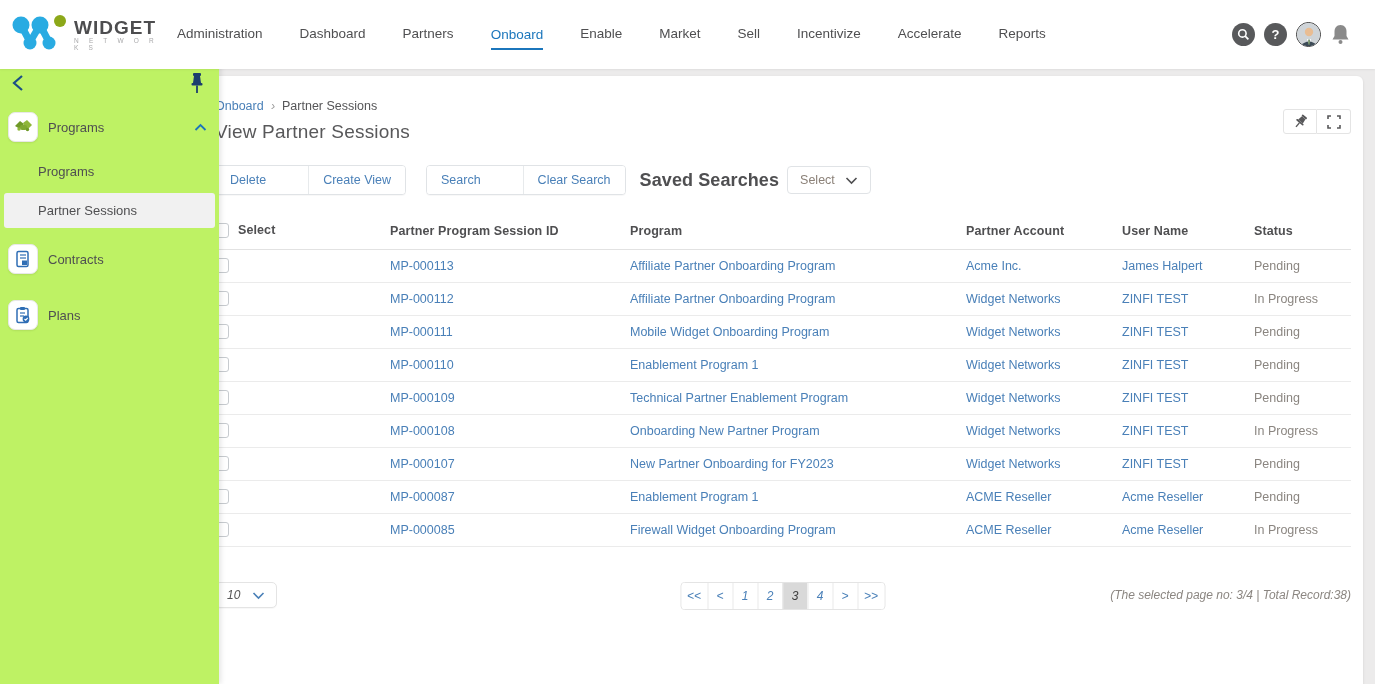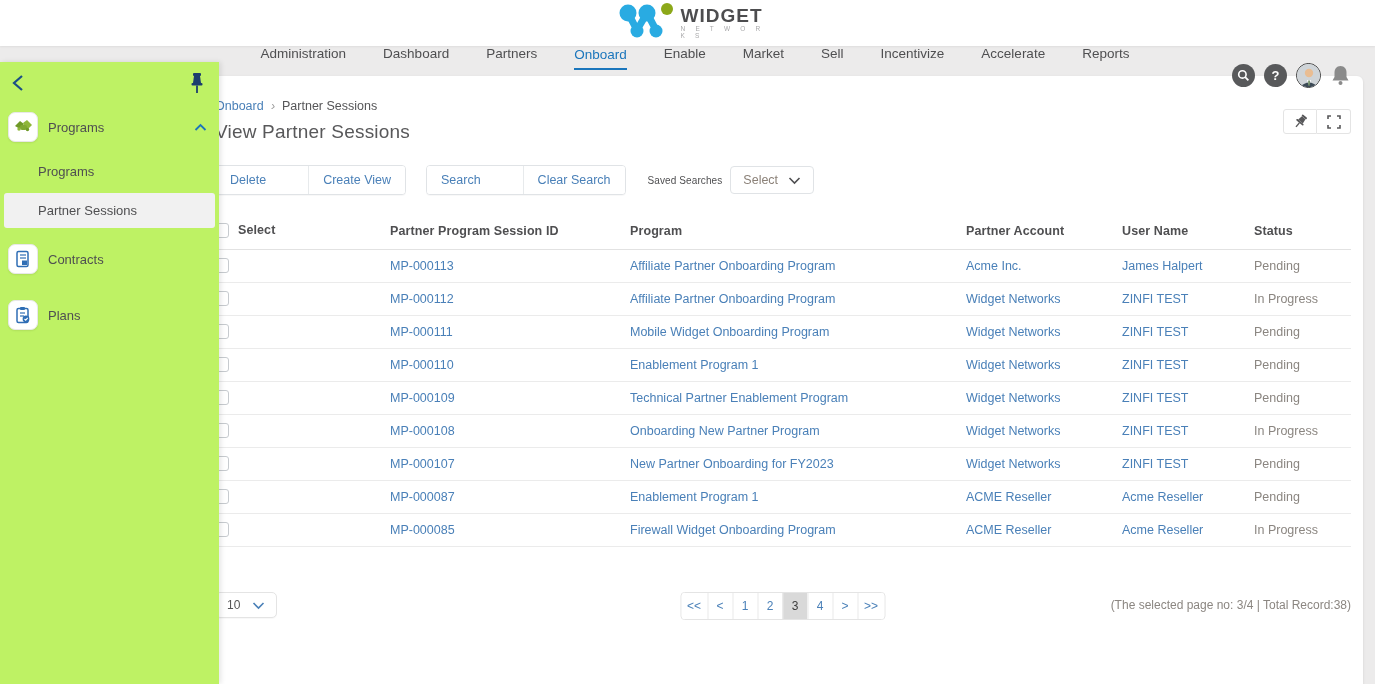--- a/index.html
+++ b/index.html
@@ -1,22 +1,22 @@
 <!DOCTYPE html>
 <html><head>
 <meta charset="utf-8">
 <style>
   * { margin:0; padding:0; box-sizing:border-box; }
   html,body { width:1375px; height:684px; overflow:hidden;
     font-family:"Liberation Sans", sans-serif; background:#ecebeb; }
 
   
-  .topbar { position:absolute; top:0; left:0; width:1375px; height:46px;
+  .topbar { position:absolute; top:0; left:0; width:1375px; height:69px;
     background:#ffffff; display:flex; align-items:center; z-index:20;
-    box-shadow:0 1px 2px rgba(0,0,0,0.06);flex-direction:column; }
+    box-shadow:0 1px 2px rgba(0,0,0,0.06); }
   .logo { display:flex; align-items:center; margin-left:10px; width:152px; cursor:pointer; }
   .logo-text { margin-left:6px; }
   .logo-name { font-size:19px; font-weight:bold; letter-spacing:1px; color:#4d4d4f; line-height:18px; }
   .logo-sub  { font-size:6.5px; letter-spacing:4.2px; color:#a9a9ab; }
   .main-nav { display:flex; align-items:center; gap:37px; margin-left:15px; }
   .nav-item { font-size:13.5px; color:#4f4f51; cursor:pointer; padding-bottom:2px; }
   .nav-item.active { color:#1b76bc; border-bottom:2px solid #1b76bc; padding-bottom:6px; margin-bottom:-8px; }
   .top-icons { margin-left:auto; margin-right:24px; display:flex; align-items:center; gap:9px; }
   .circle-icon { width:23px; height:23px; border-radius:50%; background:#58595b;
     display:flex; align-items:center; justify-content:center; cursor:pointer; }
@@ -53,38 +53,38 @@
   .pa-btn:first-child { border-radius:3px 0 0 3px; }
   .pa-btn:last-child { border-radius:0 3px 3px 0; border-left:none; }
 
   .toolbar { display:flex; align-items:center; margin:22px 0 0 13px; }
   .btn-group { display:flex; border:1px solid #e0e3e6; border-radius:4px; overflow:hidden;
     background:#fff; box-shadow:0 1px 1px rgba(0,0,0,0.03);gap:28px; }
   .btn { font-size:12.5px; color:#4a80b8; background:#fff; border:none; padding:7px 14px;
     cursor:pointer; font-family:inherit; }
   .btn + .btn { border-left:1px solid #e7eaec; }
   .btn-group + .btn-group { margin-left:20px; }
-  .saved-label { font-size:10px; color:#4f4f51; font-weight:400; margin-left:22px; letter-spacing:0.1px; }
+  .saved-label { font-size:18px; color:#4f4f51; font-weight:700; margin-left:14px; letter-spacing:0.1px; }
   .select-box { display:flex; align-items:center; gap:10px; border:1px solid #e0e3e6; border-radius:4px;
     background:#fff; padding:6px 12px; margin-left:8px; cursor:pointer; }
   .select-value { font-size:12.5px; color:#8b8178; }
 
   
   table { border-collapse:collapse; table-layout:fixed; width:1137px; margin:18px 12px 0 12px; }
   th { text-align:left; font-size:12.5px; color:#4f4f51; font-weight:700; height:36px;
     border-bottom:1px solid #e2e2e2; letter-spacing:0.1px; }
   td { height:33px; border-bottom:1px solid #ebebeb; font-size:12.5px; }
   .cb { display:inline-block; width:15px; height:15px; border:1px solid #c7cbcf; border-radius:3px;
     background:#fff; vertical-align:middle; cursor:pointer; }
   th .cb { margin-right:9px; }
   .link { color:#4a80b8; cursor:pointer; }
   .status { color:#8b8681; }
 
   
-  .pagi-row { position:absolute; bottom:62px; left:0; width:100%; height:30px; }
+  .pagi-row { position:absolute; bottom:72px; left:0; width:100%; height:30px;font-style:italic; }
   .page-size { position:absolute; left:13px; top:0; display:flex; align-items:center; gap:12px;
     border:1px solid #e4e4e4; border-radius:5px; background:#fff; padding:5px 11px; cursor:pointer;
     box-shadow:0 1px 1px rgba(0,0,0,0.03); }
   .page-size-value { font-size:12px; color:#555; }
   .pagi-group { position:absolute; left:50%; transform:translateX(-50%); top:0; display:flex;
     border:1px solid #e4e4e4; border-radius:4px; overflow:hidden; background:#fff; }
   .page-btn { min-width:25px; height:26px; display:flex; align-items:center; justify-content:center;
     font-size:12px; color:#4a80b8; background:#fff; cursor:pointer; padding:0 6px; }
   .page-btn + .page-btn { border-left:1px solid #e9e9e9; }
   .page-btn.active { background:#d9d9d9; color:#3c3c3c; }

